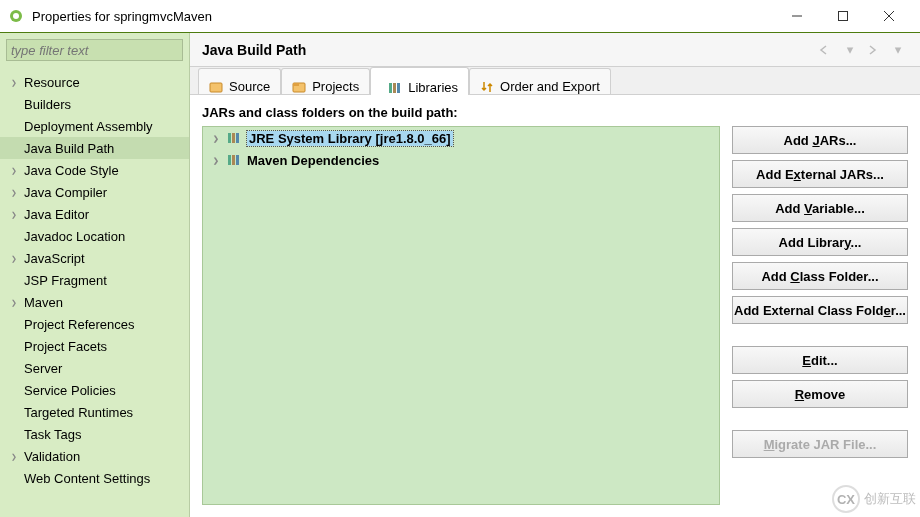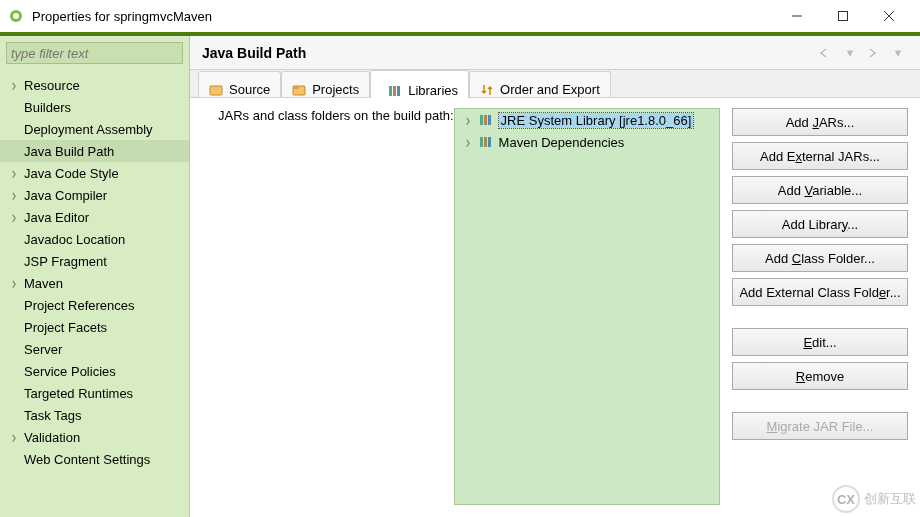--- a/index.html
+++ b/index.html
@@ -6,21 +6,21 @@
 body { width: 920px; height: 517px; background: #fff; overflow: hidden; display: flex; flex-direction: column; }
 
 
 .titlebar { height: 32px; display: flex; align-items: center; padding: 0 8px; }
 .titlebar .app-icon { width: 16px; height: 16px; margin-right: 8px; }
 .titlebar .title { flex: 1; font-size: 13px; }
 .titlebar .win-btns { display: flex; }
 .win-btn { width: 46px; height: 32px; display: flex; align-items: center; justify-content: center; }
 
 
-.main { flex: 1; display: flex; height: calc(100% - 32px); border-top: 4px solid #4d7c0f; }
+.main { flex: 1; display: flex; height: calc(100% - 32px); border-top: 1px solid #4d7c0f; }
 
 
 .sidebar { width: 190px; background: #d8ecc4; border-right: 1px solid #b8cca4; display: flex; flex-direction: column; }
 .filter-box { margin: 6px; }
 .filter-box input { width: 100%; height: 22px; border: 1px solid #a8bc94; background: #c8e0b0; padding: 0 4px; font-style: italic; color: #666; }
 .tree { flex: 1; overflow-y: auto; overflow-x: hidden; padding: 4px 0; }
 .tree-item { display: flex; align-items: center; height: 22px; padding-left: 6px; white-space: nowrap; cursor: default; }
 .tree-item.selected { background: #c4dcb0; }
 .tree-arrow { width: 16px; display: inline-flex; justify-content: center; color: #888; font-size: 10px; }
 .tree-label { padding-left: 2px; }
@@ -32,21 +32,21 @@
 .nav-icons { display: flex; gap: 4px; align-items: center; }
 .nav-btn { width: 20px; height: 20px; display: flex; align-items: center; justify-content: center; color: #bbb; }
 
 
 .tabs-row { display: flex; height: 28px; background: #f0f0f0; border-bottom: 1px solid #d0d0d0; padding-left: 8px; align-items: flex-end; }
 .tab { display: flex; align-items: flex-end; height: 26px; padding: 0 10px; border: 1px solid #d0d0d0; border-bottom: none; margin-right: 0; background: #f8f8f8; border-radius: 3px 3px 0 0; gap: 6px; }
 .tab.active { background: #fff; height: 28px; position: relative; top: 1px; padding-left: 17px; }
 .tab-icon { width: 14px; height: 14px; display: inline-flex; }
 
 
-.body-area { flex: 1; padding: 10px 12px 12px 28px; display: flex; flex-direction: row; }
+.body-area { flex: 1; padding: 10px 12px 12px 12px; display: flex; flex-direction: column; font-weight: bold; }
 .body-label { margin-bottom: 6px; }
 .body-split { flex: 1; display: flex; gap: 12px; }
 
 
 .lib-panel { flex: 1; background: #cde8c4; border: 1px solid #a8c898; overflow: auto; }
 .lib-item { display: flex; align-items: center; height: 22px; padding-left: 6px; gap: 4px; }
 .lib-item.sel .lib-text { background: #a8d8f0; outline: 1px dotted #555; padding: 0 2px; }
 .lib-arrow { width: 14px; color: #888; font-size: 10px; display: inline-flex; justify-content: center; }
 .lib-icon { width: 16px; height: 14px; }
 
@@ -124,20 +124,24 @@
         </div>
         <div class="tree-item">
           <span class="tree-arrow" style="transform: scale(0.7);">❯</span>
           <span class="tree-label">Java Editor</span>
         </div>
         <div class="tree-item">
           <span class="tree-arrow" style="transform: scale(0.7);"></span>
           <span class="tree-label">Javadoc Location</span>
         </div>
         <div class="tree-item">
+          <span class="tree-arrow" style="transform: scale(0.7);">❯</span>
+          <span class="tree-label">JavaScript</span>
+        </div>
+        <div class="tree-item">
           <span class="tree-arrow" style="transform: scale(0.7);"></span>
           <span class="tree-label">JSP Fragment</span>
         </div>
         <div class="tree-item">
           <span class="tree-arrow" style="transform: scale(0.7);">❯</span>
           <span class="tree-label">Maven</span>
         </div>
         <div class="tree-item">
           <span class="tree-arrow" style="transform: scale(0.7);"></span>
           <span class="tree-label">Project References</span>

